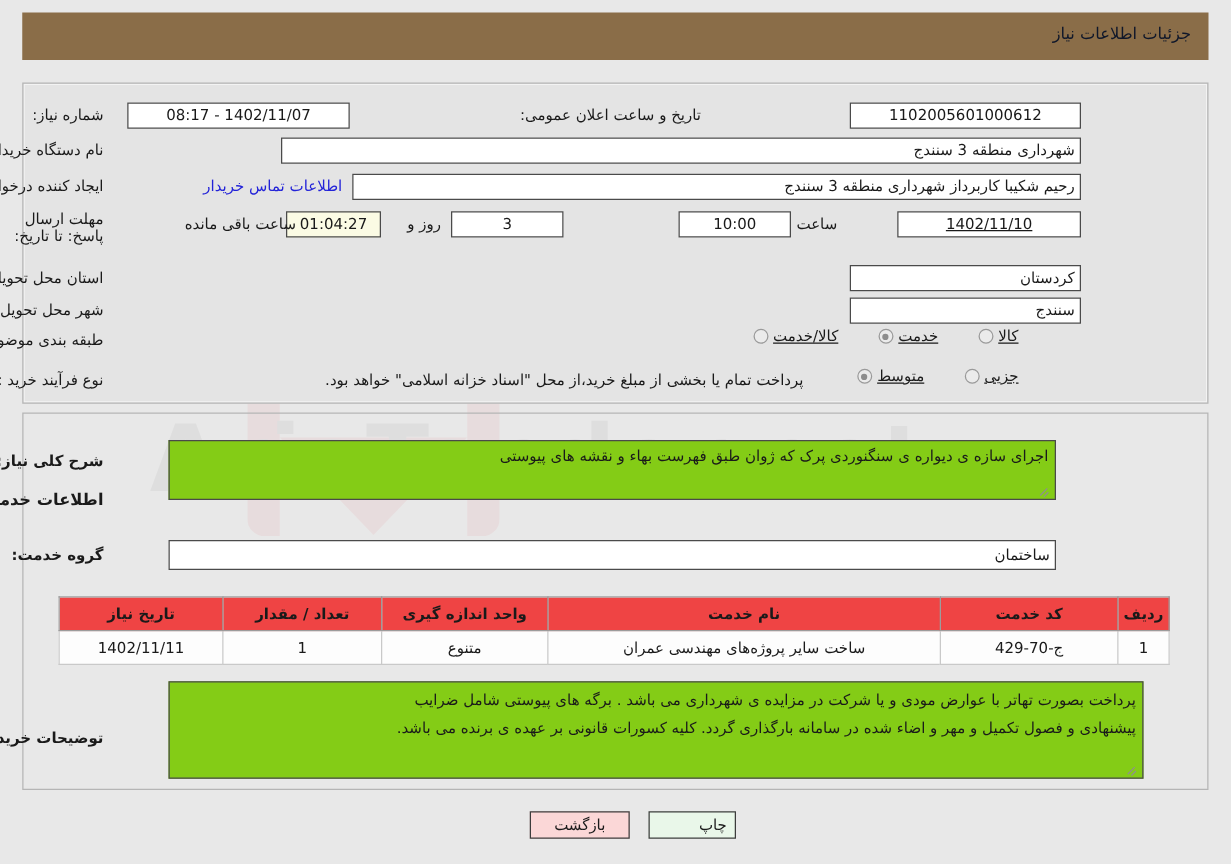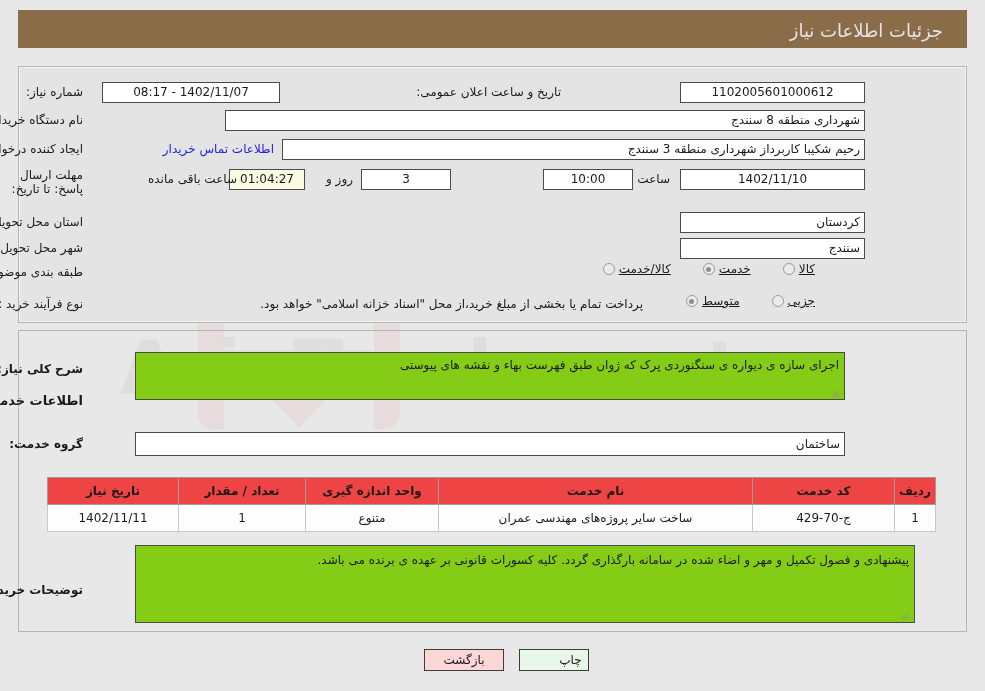--- a/index.html
+++ b/index.html
@@ -65,24 +65,24 @@
     position: absolute;
     left: 18px;
     top: 10px;
     width: 949px;
     height: 38px;
     background: #8a6d48;
     z-index: 2;
   }
   .header-title {
     position: absolute;
-    right: 24px;
+    right: 14px;
     top: 10px;
-    color: #e5e5e5;
-    font-size: 18px;
+    color: #0f172a;
+    font-size: 13px;
   }
 
   
   .panel {
     position: absolute;
     background: #e4e4e4;
     border: 1px solid #b5b5b5;
     box-shadow: inset 0 0 0 1px #f3f3f3;
     z-index: 1;
   }
@@ -266,28 +266,28 @@
 </div>
 
 <div class="panel" id="panel-top"></div>
 
 <div class="lbl" style="right:902px; top:85px;">شماره نیاز:</div>
 <div class="fld center" style="right:120px; top:82px; width:185px; height:21px;">1102005601000612</div>
 <div class="lbl" style="right:424px; top:85px;">تاریخ و ساعت اعلان عمومی:</div>
 <div class="fld center" style="right:705px; top:82px; width:178px; height:21px;">1402/11/07 - 08:17</div>
 
 <div class="lbl" style="right:902px; top:113px;">نام دستگاه خریدار:</div>
-<div class="fld right" style="right:120px; top:110px; width:640px; height:21px;">شهرداری منطقه 8 سنندج</div>
+<div class="fld right" style="right:120px; top:110px; width:640px; height:21px;">شهرداری منطقه 3 سنندج</div>
 
 <div class="lbl" style="right:902px; top:142px;">ایجاد کننده درخواست:</div>
 <div class="fld right" style="right:120px; top:139px; width:583px; height:21px;">رحیم شکیبا کاربرداز شهرداری منطقه 3 سنندج</div>
 <div class="link" style="right:711px; top:142px;">اطلاعات تماس خریدار</div>
 
 <div class="lbl" style="right:902px; top:168px; text-align:right; white-space:normal; width:80px;">مهلت ارسال پاسخ: تا تاریخ:</div>
-<div class="fld center" style="right:120px; top:169px; width:185px; height:21px;">1402/11/10</div>
+<div class="fld center" style="right:120px; top:169px; width:147px; height:21px;text-decoration:underline;">1402/11/10</div>
 <div class="lbl" style="right:315px; top:172px;">ساعت</div>
 <div class="fld center" style="right:352px; top:169px; width:90px; height:21px;">10:00</div>
 <div class="fld center" style="right:534px; top:169px; width:90px; height:21px;">3</div>
 <div class="lbl" style="right:632px; top:172px;">روز و</div>
 <div class="fld timer" style="right:680px; top:169px; width:76px; height:21px;">01:04:27</div>
 <div class="lbl" style="right:748px; top:172px;text-align:right;">ساعت باقی مانده</div>
 
 <div class="lbl" style="right:902px; top:215px;">استان محل تحویل:</div>
 <div class="fld right" style="right:120px; top:212px; width:185px; height:21px;">کردستان</div>
 
@@ -354,18 +354,19 @@
       <td>ساخت سایر پروژه‌های مهندسی عمران</td>
       <td>متنوع</td>
       <td>1</td>
       <td>1402/11/11</td>
     </tr>
   </tbody>
 </table>
 
 <div class="lbl lbl-b" style="right:902px; top:583px;">توضیحات خریدار:</div>
 <div class="ta" style="right:70px; top:545px; width:780px; height:78px; line-height:22px;">
+  <div>پرداخت بصورت تهاتر با عوارض مودی و یا شرکت در مزایده ی شهرداری می باشد . برگه های پیوستی شامل ضرایب</div>
   <div>پیشنهادی و فصول تکمیل و مهر و اضاء شده در سامانه بارگذاری گردد. کلیه کسورات قانونی بر عهده ی برنده می باشد.</div>
   <span class="grip"></span>
 </div>
 
 <button class="btn" id="btn-print">چاپ</button>
 <button class="btn" id="btn-back">بازگشت</button>
 
 </body></html>

